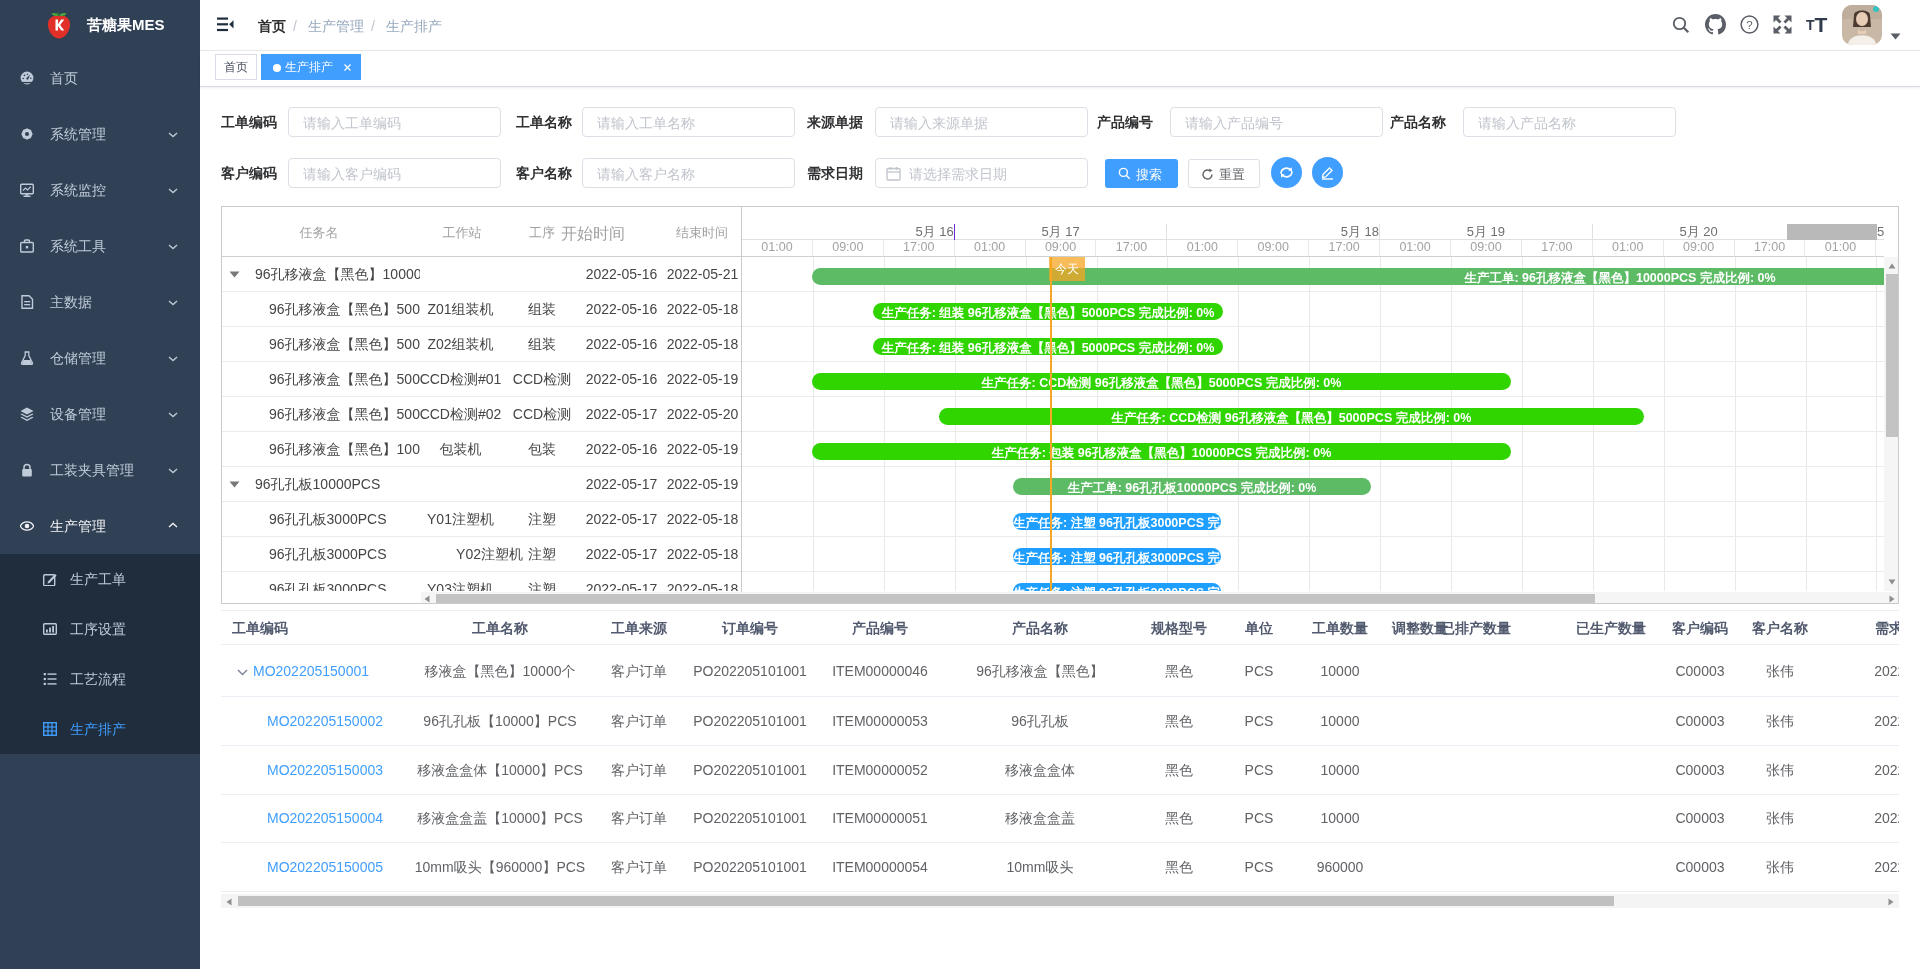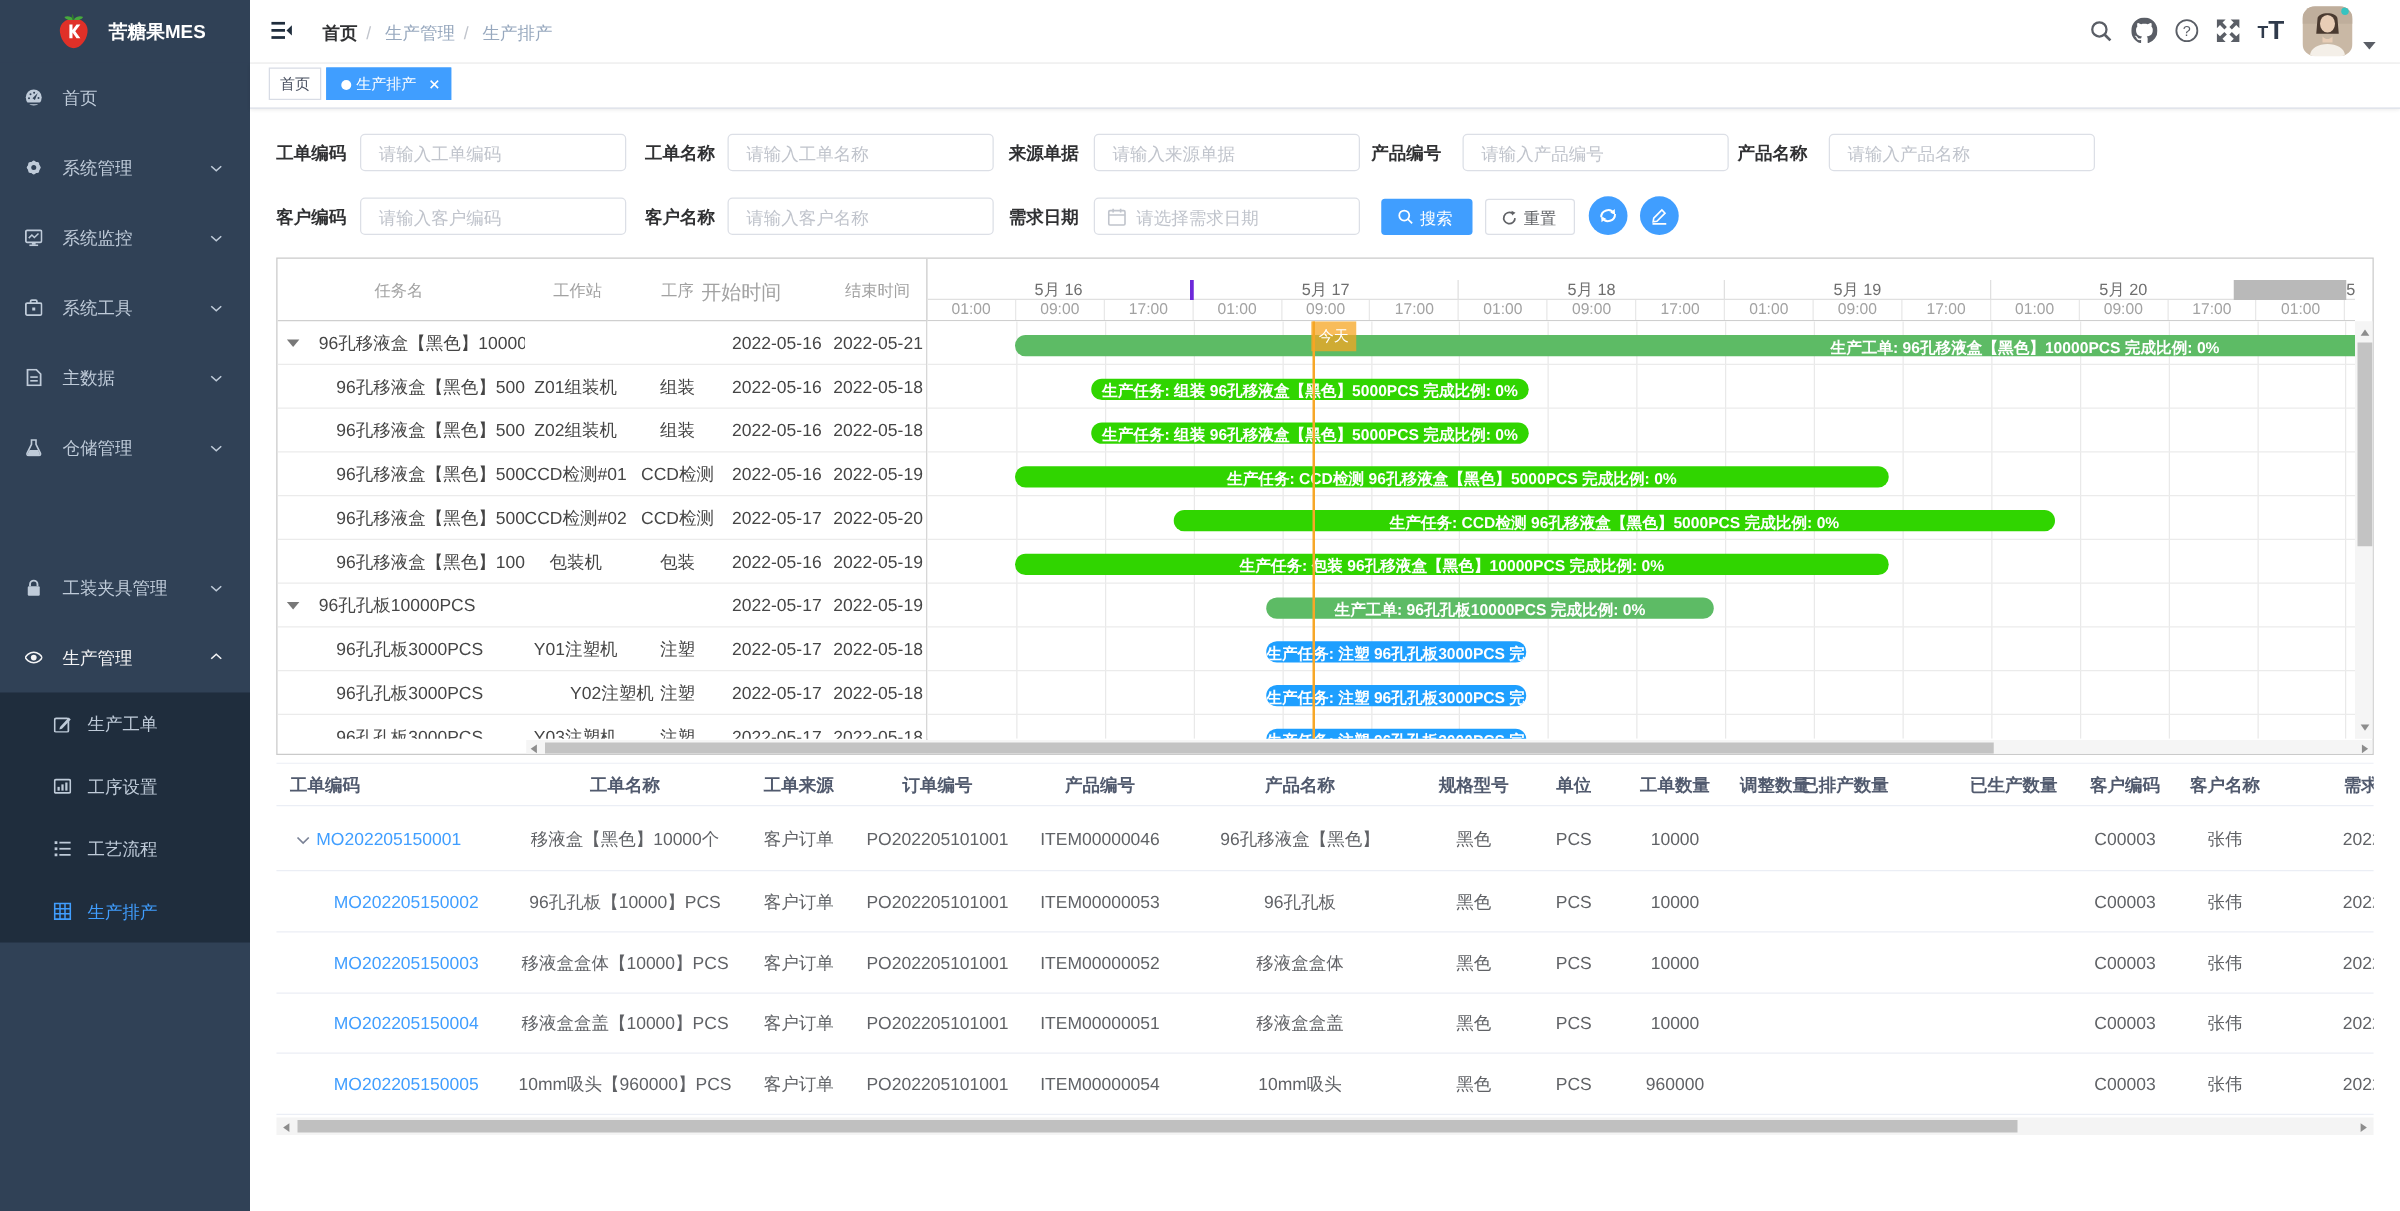--- a/index.html
+++ b/index.html
@@ -83,20 +83,31 @@
 <div class="abs" style="left:0;top:330px;width:200px;height:56px">
 <svg class="abs" style="left:20px;top:21px" width="14" height="14" viewBox="0 0 14 14">
           <path d="M5.2 1 H8.8 V4.5 L12.3 11.5 A1.5 1.5 0 0 1 11 13.7 H3 A1.5 1.5 0 0 1 1.7 11.5 L5.2 4.5 Z" fill="none" stroke="#bfcbd9" stroke-width="1.3"></path>
           <path d="M3.6 9 H10.4 L12 12.2 A0.8 0.8 0 0 1 11.2 13 H2.8 A0.8 0.8 0 0 1 2 12.2 Z" fill="#bfcbd9"></path>
         </svg>
 <div class="abs" style="left:50px;top:20px;font-size:14px;color:#bfcbd9">仓储管理</div>
 <svg class="abs" style="left:168px;top:26px" width="10" height="6" viewBox="0 0 10 6">
           <path d="M1 1 L5 4.6 L9 1" fill="none" stroke="#bfcbd9" stroke-width="1.3"></path>
         </svg>
 </div>
+<div class="abs" style="left:0;top:386px;width:200px;height:56px">
+<svg class="abs" style="left:20px;top:21px" width="14" height="14" viewBox="0 0 14 14">
+          <path d="M7 0.5 L13.5 4 L7 7.5 L0.5 4 Z" fill="#bfcbd9"></path>
+          <path d="M1.8 6.5 L7 9.3 L12.2 6.5 L13.5 7.2 L7 10.7 L0.5 7.2 Z" fill="#bfcbd9"></path>
+          <path d="M1.8 9.7 L7 12.5 L12.2 9.7 L13.5 10.4 L7 13.9 L0.5 10.4 Z" fill="#bfcbd9"></path>
+        </svg>
+<div class="abs" style="left:50px;top:20px;font-size:14px;color:#bfcbd9">设备管理</div>
+<svg class="abs" style="left:168px;top:26px" width="10" height="6" viewBox="0 0 10 6">
+          <path d="M1 1 L5 4.6 L9 1" fill="none" stroke="#bfcbd9" stroke-width="1.3"></path>
+        </svg>
+</div>
 <div class="abs" style="left:0;top:442px;width:200px;height:56px">
 <svg class="abs" style="left:20px;top:21px" width="14" height="14" viewBox="0 0 14 14">
           <path d="M4 6 V4.5 a3 3 0 0 1 6 0 V6" fill="none" stroke="#bfcbd9" stroke-width="1.5"></path>
           <rect x="2.2" y="6" width="9.6" height="7.5" rx="1" fill="#bfcbd9"></rect>
         </svg>
 <div class="abs" style="left:50px;top:20px;font-size:14px;color:#bfcbd9">工装夹具管理</div>
 <svg class="abs" style="left:168px;top:26px" width="10" height="6" viewBox="0 0 10 6">
           <path d="M1 1 L5 4.6 L9 1" fill="none" stroke="#bfcbd9" stroke-width="1.3"></path>
         </svg>
 </div>
@@ -277,23 +288,23 @@
 <div class="abs" style="left:0;top:0;width:519px;height:50px;border-bottom:1px solid #cfcfcf">
 <div class="abs" style="left:37px;top:17px;width:120px;text-align:center;font-size:13px;color:#a2a2a2">任务名</div>
 <div class="abs" style="left:180px;top:17px;width:120px;text-align:center;font-size:13px;color:#a2a2a2">工作站</div>
 <div class="abs" style="left:260px;top:17px;width:120px;text-align:center;font-size:13px;color:#a2a2a2">工序</div>
 <div class="abs" style="left:339px;top:17px;width:120px;text-align:left;font-size:16px;color:#a2a2a2">开始时间</div>
 <div class="abs" style="left:420px;top:17px;width:120px;text-align:center;font-size:13px;color:#a2a2a2">结束时间</div>
 </div>
 <div class="abs" style="left:519px;top:0;width:1px;height:396px;background:#cacaca"></div>
 <div class="abs" style="left:520px;top:0;width:1142px;height:50px;overflow:hidden;border-bottom:1px solid #cfcfcf">
 <div class="abs" style="left:0;top:17px;width:1142px;height:16px;border-bottom:1px solid #e0e0e0">
-<div class="abs" style="left:0.0px;top:0;width:212.7px;height:16px;border-right:3px solid #6d28d9;text-align:center;font-size:13px;color:#6f6f6f;line-height:16px">5月 16</div>
+<div class="abs" style="left:0.0px;top:0;width:212.7px;height:16px;border-right:1px solid #6d28d9;text-align:right;font-size:13px;color:#6f6f6f;line-height:16px">5月 16</div>
 <div class="abs" style="left:212.7px;top:0;width:212.7px;height:16px;border-right:1px solid #e0e0e0;text-align:center;font-size:13px;color:#6f6f6f;line-height:16px">5月 17</div>
-<div class="abs" style="left:425.4px;top:0;width:212.7px;height:16px;border-right:1px solid #e0e0e0;text-align:center;font-size:13px;color:#6f6f6f;line-height:16px">5月 18</div>
+<div class="abs" style="left:425.4px;top:0;width:212.7px;height:16px;border-right:1px solid #e0e0e0;text-align:right;font-size:13px;color:#6f6f6f;line-height:16px">5月 18</div>
 <div class="abs" style="left:638.1px;top:0;width:212.7px;height:16px;border-right:1px solid #e0e0e0;text-align:center;font-size:13px;color:#6f6f6f;line-height:16px">5月 19</div>
 <div class="abs" style="left:850.8px;top:0;width:212.7px;height:16px;border-right:1px solid #e0e0e0;text-align:center;font-size:13px;color:#6f6f6f;line-height:16px">5月 20</div>
 <div class="abs" style="left:1063.5px;top:0;width:212.7px;height:16px;border-right:1px solid #e0e0e0;text-align:center;font-size:13px;color:#6f6f6f;line-height:16px">5月 21</div>
 <div class="abs" style="left:1045px;top:0;width:90px;height:16px;background:#b9b9b9"></div>
 <div class="abs" style="left:1135px;top:0;width:30px;height:16px;overflow:hidden;font-size:13px;color:#6f6f6f;line-height:16px">5月 21</div>
 </div>
 <div class="abs" style="left:0;top:33px;width:1142px;height:17px;">
 <div class="abs" style="left:0.0px;top:0;width:70.9px;height:17px;border-right:1px solid #e8e8e8;text-align:center;font-size:12.5px;color:#a2a2a2;line-height:15px">01:00</div>
 <div class="abs" style="left:70.9px;top:0;width:70.9px;height:17px;border-right:1px solid #e8e8e8;text-align:center;font-size:12.5px;color:#a2a2a2;line-height:15px">09:00</div>
 <div class="abs" style="left:141.8px;top:0;width:70.9px;height:17px;border-right:1px solid #e8e8e8;text-align:center;font-size:12.5px;color:#a2a2a2;line-height:15px">17:00</div>

